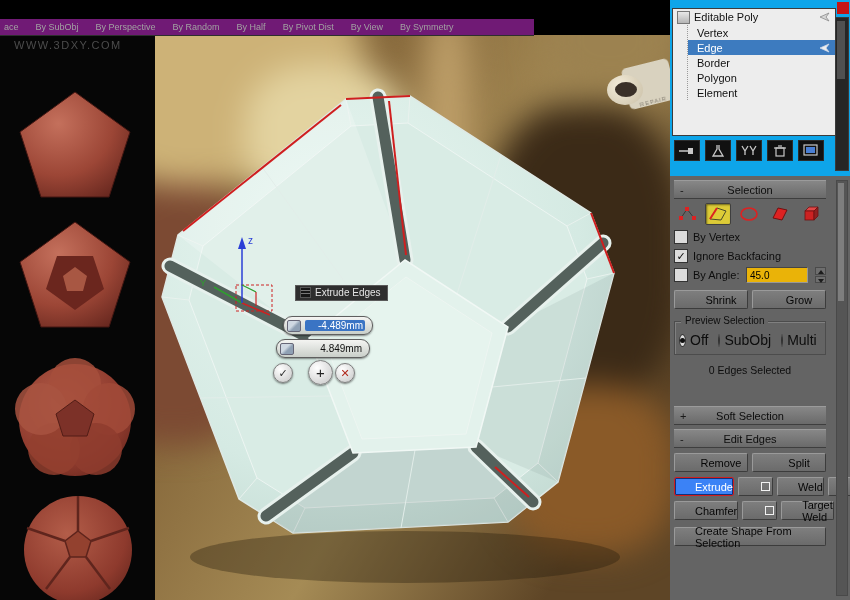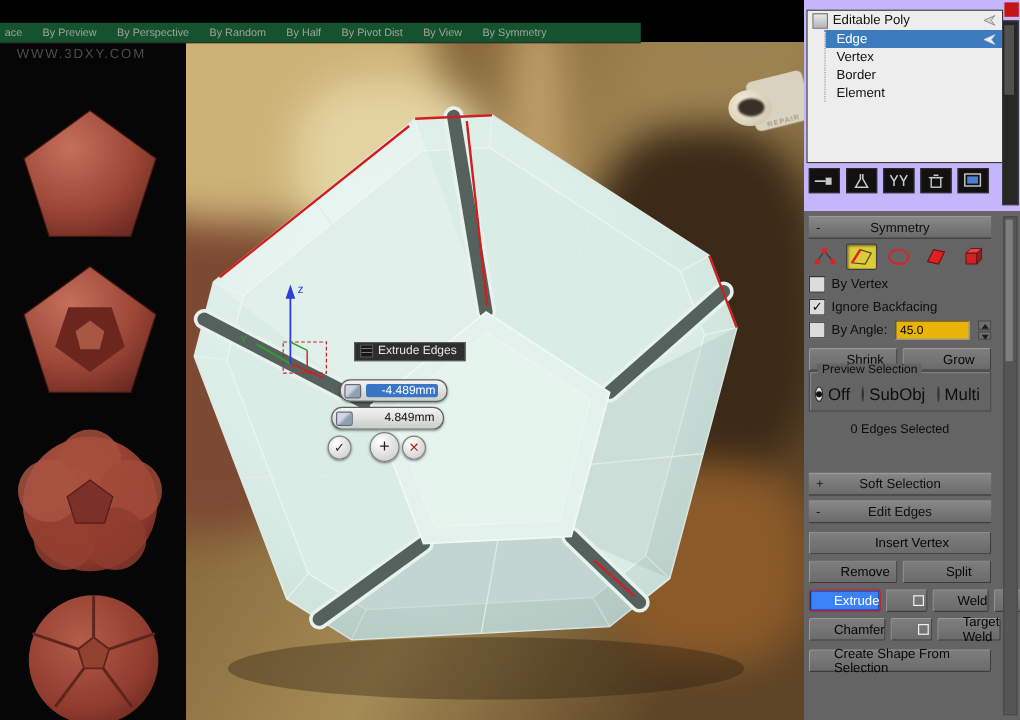--- a/index.html
+++ b/index.html
@@ -1,20 +1,20 @@
 <!DOCTYPE html>
 <html><head>
 <meta charset="utf-8">
 <style>
   html,body{margin:0;padding:0;background:#000;}
   #root{position:relative;width:850px;height:600px;background:#000;overflow:hidden;
         font-family:"Liberation Sans",sans-serif;-webkit-font-smoothing:antialiased;}
 
   
-  #topbar{position:absolute;left:0;top:19px;width:530px;height:16px;background:#14532d;
+  #topbar{position:absolute;left:0;top:19px;width:530px;height:16px;background:#701a75;
           border-bottom:1px solid #2e2e2e;display:flex;align-items:center;gap:17px;
           padding-left:4px;z-index:6;font-size:9px;color:#a2a2a2;white-space:nowrap;}
   #topbar span{cursor:default;}
 
   
   #left-panel{position:absolute;left:0;top:35px;width:155px;height:565px;background:#060606;z-index:4;}
   #watermark{position:absolute;left:14px;top:4px;font-size:11px;letter-spacing:1.5px;color:#4c4c4c;}
 
   
   #viewport{position:absolute;left:155px;top:35px;width:515px;height:565px;overflow:hidden;
@@ -50,21 +50,21 @@
   .caddy-btn{position:absolute;border-radius:50%;border:1px solid #7e7e7e;
              background:radial-gradient(circle at 35% 30%,#ffffff,#c6c6c6);
              display:flex;align-items:center;justify-content:center;
              font-size:11px;color:#333;box-shadow:0 1px 2px rgba(0,0,0,.5);cursor:pointer;}
   #caddy-ok{left:106px;top:328px;width:18px;height:18px;color:#2c2c2c;}
   #caddy-apply{left:141px;top:325px;width:23px;height:23px;font-size:15px;color:#222;}
   #caddy-cancel{left:168px;top:328px;width:18px;height:18px;color:#b02a1e;}
 
   
   #right-panel{position:absolute;left:670px;top:0;width:180px;height:600px;background:#646464;}
-  #stack-area{position:absolute;left:0;top:0;width:180px;height:176px;background:#c4b5fd;}
+  #stack-area{position:absolute;left:0;top:0;width:180px;height:176px;background:#0ea5e9;}
   #red-indicator{position:absolute;right:1px;top:2px;width:12px;height:12px;background:#c41414;}
   #stack-scrollbar{position:absolute;right:1px;top:17px;width:12px;height:152px;background:#262626;border:1px solid #3a3a3a;}
   #stack-scroll-thumb{position:absolute;left:1px;top:3px;width:8px;height:58px;background:#505050;}
   #modifier-stack{position:absolute;left:2px;top:8px;width:162px;height:126px;background:#ededed;
                   border:1px solid #3c3c3c;font-size:11px;color:#111;overflow:hidden;}
   .stack-root{height:16px;display:flex;align-items:center;gap:4px;padding-left:4px;}
   .stack-root-icon{width:11px;height:11px;background:linear-gradient(#e8e8e8,#b5b5b5);border:1px solid #777;}
   #stack-children{margin-left:14px;border-left:1px dotted #9a9a9a;}
   .stack-item{height:15px;display:flex;align-items:center;padding-left:9px;cursor:pointer;}
   .stack-item.selected{background:#3d7bbf;color:#fff;}
@@ -104,39 +104,39 @@
   .btn{background:linear-gradient(#7e7e7e,#6b6b6b);border-top:1px solid #9a9a9a;border-left:1px solid #9a9a9a;
        border-bottom:1px solid #3c3c3c;border-right:1px solid #3c3c3c;border-radius:2px;
        height:17px;display:flex;align-items:center;justify-content:center;font-size:11px;color:#060606;cursor:pointer;}
   .btn-row{display:flex;gap:4px;margin-top:5px;}
   .btn-row .btn{flex:1;padding-left:20px;}
   .sq-btn{width:13px;height:17px;flex:none !important;display:flex;align-items:center;justify-content:center;}
   .sq-btn i{display:block;width:7px;height:7px;border:1px solid #f2f2f2;}
   #extrude-btn{background:#3b82f6;color:#fff;border:1px solid #cf1f1f;box-shadow:inset 0 0 0 1px #12327a;}
 
   .group-box{position:relative;border:1px solid #4c4c4c;box-shadow:inset 1px 1px 0 rgba(255,255,255,.18);
-             padding:10px 4px 6px 4px;}
+             margin-top:12px;padding:10px 4px 6px 4px;}
   .group-title{position:absolute;top:-7px;left:6px;background:#646464;padding:0 4px;font-size:10px;}
   .radio-row{display:flex;align-items:center;gap:4px;}
   .radio{width:11px;height:11px;border-radius:50%;background:#dcdcdc;border:1px solid #333;
          display:flex;align-items:center;justify-content:center;cursor:pointer;}
   .radio.on::after{content:"";width:5px;height:5px;border-radius:50%;background:#101010;}
   .radio-row label{margin-right:6px;font-size:14px;}
 
   #status-line{margin-top:9px;text-align:center;font-size:10.5px;}
   .gap{height:26px;}
 </style>
 </head>
 <body>
 
 <div id="root">
 
   <div id="topbar">
     <span>ace</span>
-    <span>By Preview</span>
+    <span>By SubObj</span>
     <span>By Perspective</span>
     <span>By Random</span>
     <span>By Half</span>
     <span>By Pivot Dist</span>
     <span>By View</span>
     <span>By Symmetry</span>
   </div>
 
   <div id="left-panel">
     <div id="watermark">WWW.3DXY.COM</div>
@@ -295,33 +295,36 @@
         <div class="stack-root">
           <span class="stack-root-icon"></span>
           <span>Editable Poly</span>
           <span class="stack-arrow">
             <svg width="12" height="10">
                 <polygon points="1,5 10,1 7,5 10,9" fill="#d6d6d6" stroke="#8a8a8a" stroke-width="0.8"></polygon>
               </svg>
           </span>
         </div>
         <div id="stack-children">
+          <div class="stack-item">
+              <span>Vertex</span>
+            </div>
           <div class="stack-item selected">
             <span>Edge</span>
             <span class="stack-arrow">
               <svg width="12" height="10">
                   <polygon points="1,5 10,1 7,5 10,9" fill="#eeeeee" stroke="#cfd9ea" stroke-width="0.8"></polygon>
                 </svg>
             </span>
           </div>
           <div class="stack-item">
-              <span>Vertex</span>
+              <span>Border</span>
             </div>
           <div class="stack-item">
-              <span>Border</span>
+              <span>Polygon</span>
             </div>
           <div class="stack-item">
               <span>Element</span>
             </div>
         </div>
       </div>
       <div id="red-indicator"></div>
       <div id="stack-scrollbar">
           <div id="stack-scroll-thumb"></div>
         </div>
@@ -357,21 +360,21 @@
             </svg>
         </div>
       </div>
     </div>
 
     <div id="cmd-panel">
       <div id="cmd-content">
 
         <div class="rollout-header">
           <span class="collapse">-</span>
-          <span>Symmetry</span>
+          <span>Selection</span>
         </div>
 
         <div id="mode-row">
           <div class="mode-btn">
             <svg width="20" height="16">
                 <line x1="4" y1="12" x2="10" y2="3" stroke="#3a3a3a" stroke-width="1"></line>
                 <line x1="10" y1="3" x2="17" y2="12" stroke="#3a3a3a" stroke-width="1"></line>
                 <rect x="2" y="10" width="4" height="4" fill="#d22"></rect>
                 <rect x="8" y="1" width="4" height="4" fill="#d22"></rect>
                 <rect x="15" y="10" width="4" height="4" fill="#d22"></rect>
@@ -444,23 +447,20 @@
         <div class="rollout-header">
           <span class="collapse">+</span>
           <span>Soft Selection</span>
         </div>
 
         <div class="rollout-header">
           <span class="collapse">-</span>
           <span>Edit Edges</span>
         </div>
 
-        <div class="btn-row" style="margin-top:7px;">
-          <div class="btn">Insert Vertex</div>
-        </div>
         <div class="btn-row">
           <div class="btn">Remove</div>
           <div class="btn">Split</div>
         </div>
         <div class="btn-row">
           <div class="btn" id="extrude-btn">Extrude</div>
           <div class="btn sq-btn">
               <i></i>
             </div>
           <div class="btn">Weld</div>

